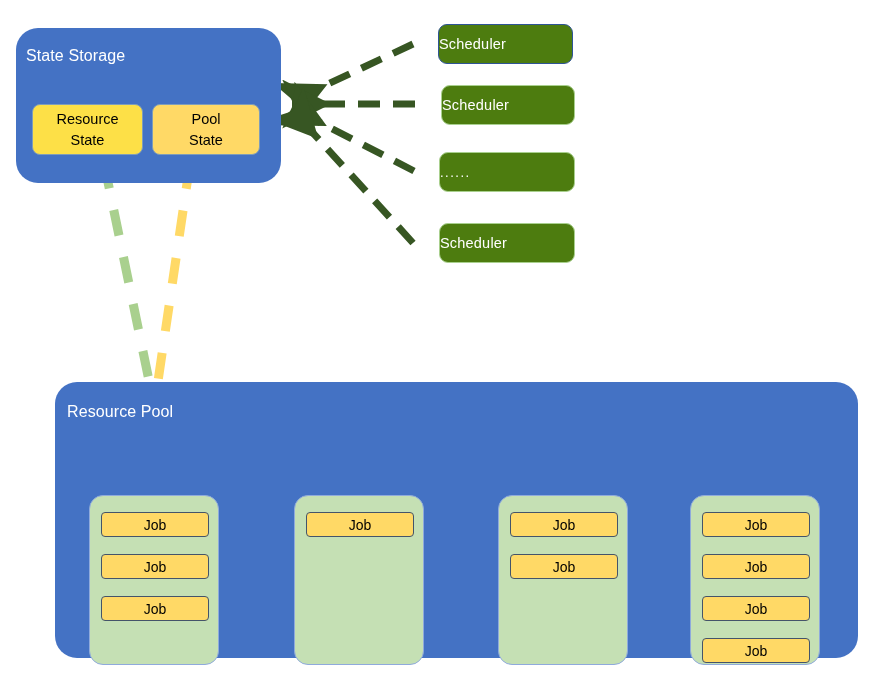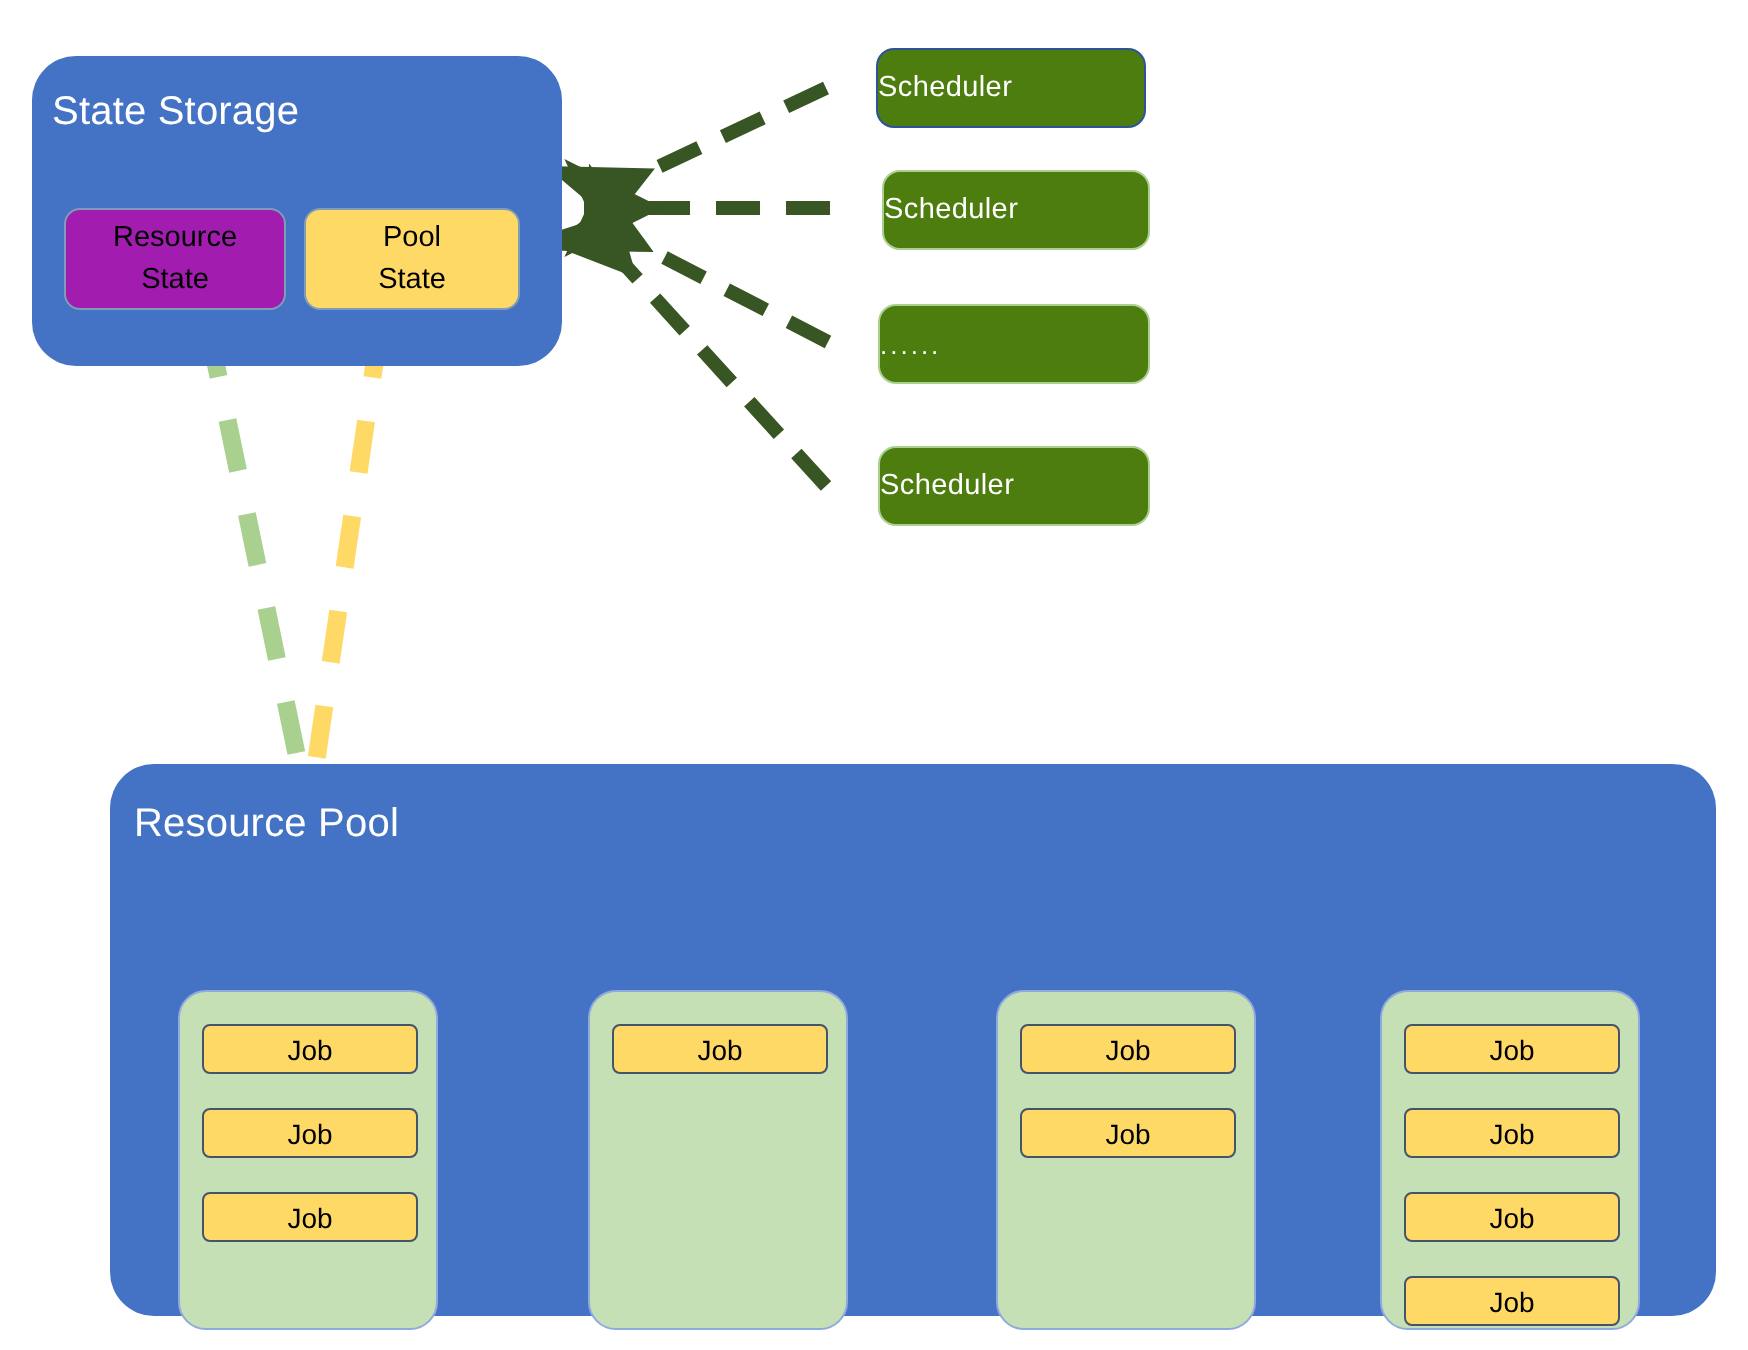--- a/index.html
+++ b/index.html
@@ -24,39 +24,39 @@
   .node { position: absolute; box-sizing: border-box; }
 
   
   .panel {
     background: #4472C4;
     border-radius: 22px;
   }
   .panel-title {
     position: absolute;
     color: #FFFFFF;
-    font-size: 20px;
+    font-size: 16px;
     line-height: 24px;
     letter-spacing: 0.1px;
     white-space: nowrap;
   }
 
   
   .state-box {
     border-radius: 8px;
     border: 1px solid #7F9DB9;
     display: flex;
     align-items: center;
     justify-content: center;
     text-align: center;
     color: #000000;
     font-size: 14.5px;
     line-height: 21px;
   }
-  .state-box.green { background: #a21caf; }
+  .state-box.green { background: #fde047; }
   .state-box.yellow { background: #FFD966; }
   .state-box .label { display: block; }
 
   
   .scheduler {
     background: #4d7c0f;
     border-radius: 9px;
     border: 1px solid #A9D08E;
     display: flex;
     align-items: center;

